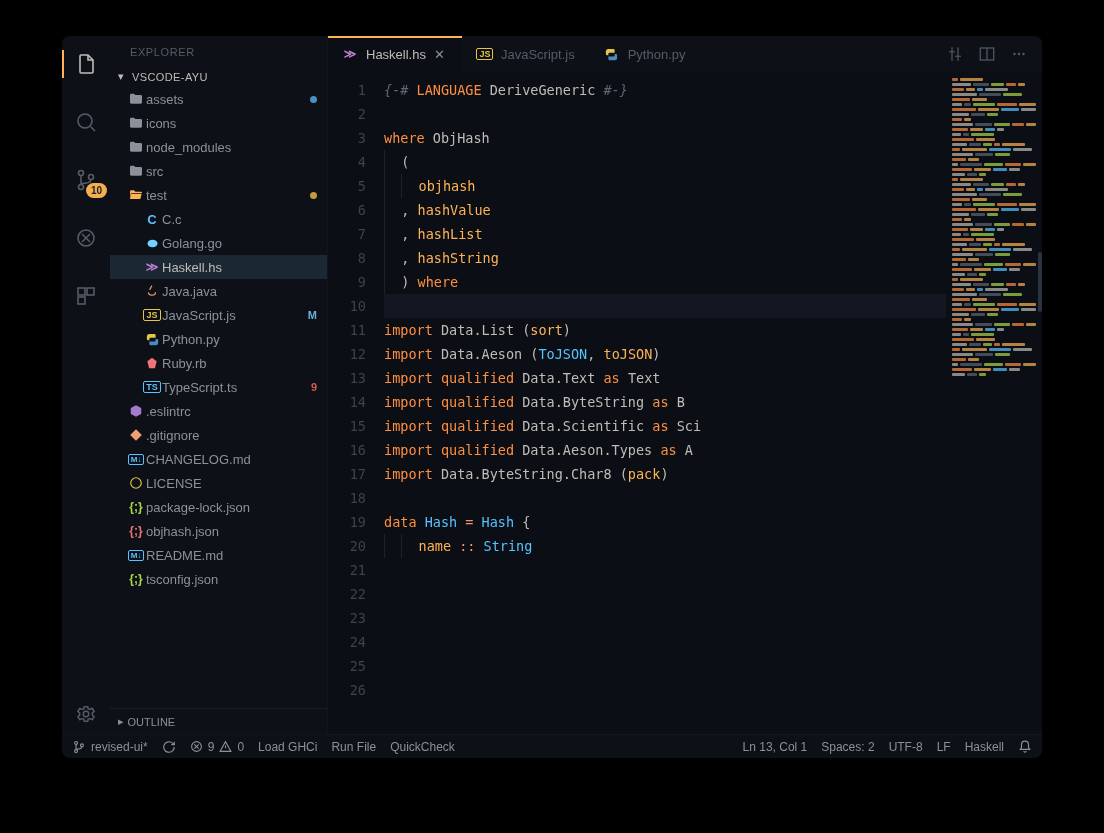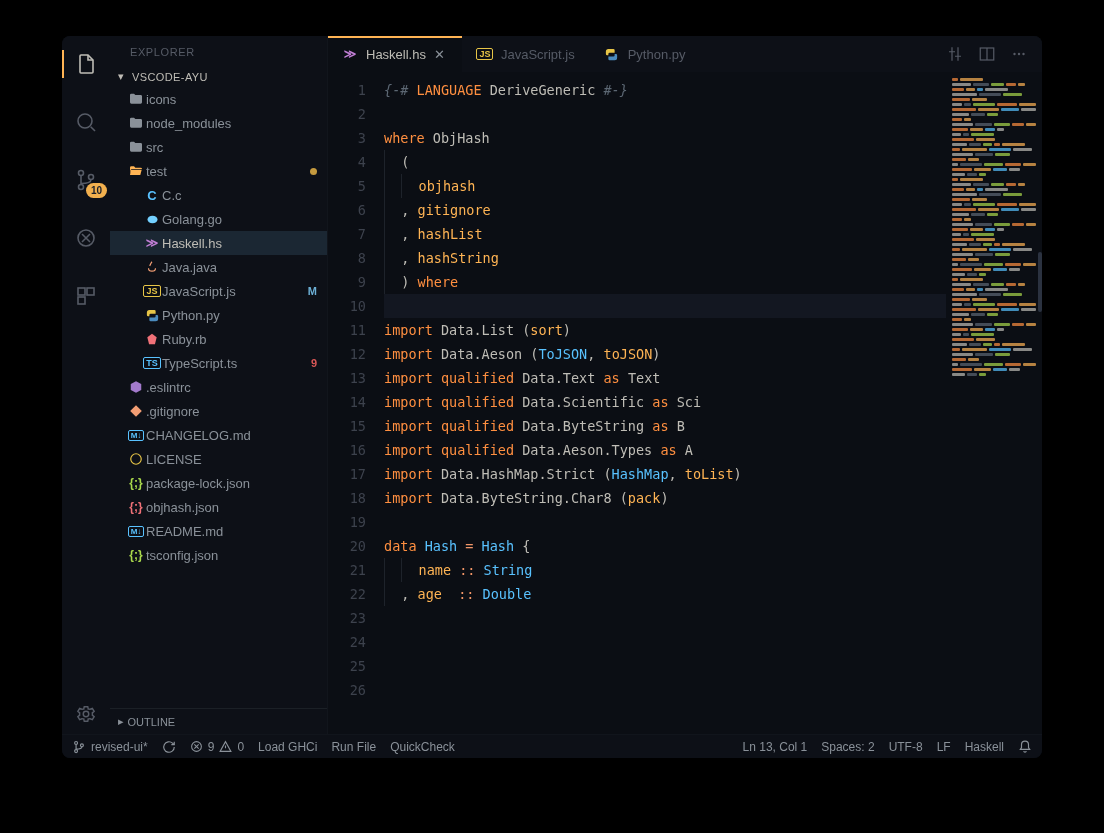--- a/index.html
+++ b/index.html
@@ -196,20 +196,29 @@
         <span class="chev">▾</span>
         <span>VSCODE-AYU</span>
       </div>
       <div class="tree" id="tree">
           <div class="tree-row">
             <span class="ficon">
               <svg width="16" height="16" viewBox="0 0 24 24" fill="#8a9199">
                 <path d="M3 6a2 2 0 0 1 2-2h4l2 2h8a2 2 0 0 1 2 2v9a2 2 0 0 1-2 2H5a2 2 0 0 1-2-2z"></path>
               </svg>
             </span>
+            <span class="label">assets</span>
+            <span class="decor"><span class="dot dot-blue"></span></span>
+          </div>
+          <div class="tree-row">
+            <span class="ficon">
+              <svg width="16" height="16" viewBox="0 0 24 24" fill="#8a9199">
+                <path d="M3 6a2 2 0 0 1 2-2h4l2 2h8a2 2 0 0 1 2 2v9a2 2 0 0 1-2 2H5a2 2 0 0 1-2-2z"></path>
+              </svg>
+            </span>
             <span class="label">icons</span>
           </div>
           <div class="tree-row">
             <span class="ficon">
               <svg width="16" height="16" viewBox="0 0 24 24" fill="#8a9199">
                 <path d="M3 6a2 2 0 0 1 2-2h4l2 2h8a2 2 0 0 1 2 2v9a2 2 0 0 1-2 2H5a2 2 0 0 1-2-2z"></path>
               </svg>
             </span>
             <span class="label">node_modules</span>
           </div>
@@ -422,37 +431,35 @@
             <div>24</div>
             <div>25</div>
             <div>26</div>
           </div>
         <div class="code" id="code">
             <div class="line"><span class="tok-comment">{-#</span><span class="tok-plain"> </span><span class="tok-pragma">LANGUAGE</span><span class="tok-plain"> DeriveGeneric </span><span class="tok-comment">#-}</span></div>
             <div class="line"></div>
             <div class="line"><span class="tok-keyword">where</span><span class="tok-plain"> </span><span class="tok-module">ObjHash</span></div>
             <div class="line"><span class="indent-guide">  </span><span class="tok-paren">(</span></div>
             <div class="line"><span class="indent-guide">  </span><span class="indent-guide">  </span><span class="tok-ident">objhash</span></div>
-            <div class="line"><span class="indent-guide">  </span><span class="tok-paren">, </span><span class="tok-ident">gitignore</span></div>
+            <div class="line"><span class="indent-guide">  </span><span class="tok-paren">, </span><span class="tok-ident">hashValue</span></div>
             <div class="line"><span class="indent-guide">  </span><span class="tok-paren">, </span><span class="tok-ident">hashList</span></div>
             <div class="line"><span class="indent-guide">  </span><span class="tok-paren">, </span><span class="tok-ident">hashString</span></div>
             <div class="line"><span class="indent-guide">  </span><span class="tok-paren">) </span><span class="tok-keyword">where</span></div>
             <div class="line cursorline"></div>
             <div class="line"><span class="tok-keyword">import</span><span class="tok-plain"> Data.List </span><span class="tok-paren">(</span><span class="tok-ident">sort</span><span class="tok-paren">)</span></div>
             <div class="line"><span class="tok-keyword">import</span><span class="tok-plain"> Data.Aeson </span><span class="tok-paren">(</span><span class="tok-type">ToJSON</span><span class="tok-paren">, </span><span class="tok-ident">toJSON</span><span class="tok-paren">)</span></div>
             <div class="line"><span class="tok-keyword">import</span><span class="tok-plain"> </span><span class="tok-keyword">qualified</span><span class="tok-plain"> Data.Text </span><span class="tok-as">as</span><span class="tok-plain"> Text</span></div>
+            <div class="line"><span class="tok-keyword">import</span><span class="tok-plain"> </span><span class="tok-keyword">qualified</span><span class="tok-plain"> Data.ByteString </span><span class="tok-as">as</span><span class="tok-plain"> B</span></div>
             <div class="line"><span class="tok-keyword">import</span><span class="tok-plain"> </span><span class="tok-keyword">qualified</span><span class="tok-plain"> Data.Scientific </span><span class="tok-as">as</span><span class="tok-plain"> Sci</span></div>
-            <div class="line"><span class="tok-keyword">import</span><span class="tok-plain"> </span><span class="tok-keyword">qualified</span><span class="tok-plain"> Data.ByteString </span><span class="tok-as">as</span><span class="tok-plain"> B</span></div>
             <div class="line"><span class="tok-keyword">import</span><span class="tok-plain"> </span><span class="tok-keyword">qualified</span><span class="tok-plain"> Data.Aeson.Types </span><span class="tok-as">as</span><span class="tok-plain"> A</span></div>
-            <div class="line"><span class="tok-keyword">import</span><span class="tok-plain"> Data.HashMap.Strict </span><span class="tok-paren">(</span><span class="tok-type">HashMap</span><span class="tok-paren">, </span><span class="tok-ident">toList</span><span class="tok-paren">)</span></div>
             <div class="line"><span class="tok-keyword">import</span><span class="tok-plain"> Data.ByteString.Char8 </span><span class="tok-paren">(</span><span class="tok-ident">pack</span><span class="tok-paren">)</span></div>
             <div class="line"></div>
             <div class="line"><span class="tok-keyword">data</span><span class="tok-plain"> </span><span class="tok-type">Hash</span><span class="tok-plain"> </span><span class="tok-op">=</span><span class="tok-plain"> </span><span class="tok-type">Hash</span><span class="tok-plain"> </span><span class="tok-paren">{</span></div>
             <div class="line"><span class="indent-guide">  </span><span class="indent-guide">  </span><span class="tok-ident">name</span><span class="tok-plain"> </span><span class="tok-op">::</span><span class="tok-plain"> </span><span class="tok-type">String</span></div>
-            <div class="line"><span class="indent-guide">  </span><span class="tok-paren">, </span><span class="tok-ident">age </span><span class="tok-plain"> </span><span class="tok-op">::</span><span class="tok-plain"> </span><span class="tok-type">Double</span></div>
           </div>
         <div class="minimap" id="minimap">
           <div class="mline">
               <div class="mseg" style="width: 6px; background: rgb(255, 143, 64); opacity: 0.7;"></div>
               <div class="mseg" style="width: 23px; background: rgb(255, 180, 84); opacity: 0.7;"></div>
             </div>
             <div class="mline">
               <div class="mseg" style="width: 19px; background: rgb(191, 189, 182); opacity: 0.7;"></div>
               <div class="mseg" style="width: 16px; background: rgb(92, 103, 115); opacity: 0.7;"></div>
               <div class="mseg" style="width: 13px; background: rgb(170, 217, 76); opacity: 0.7;"></div>

